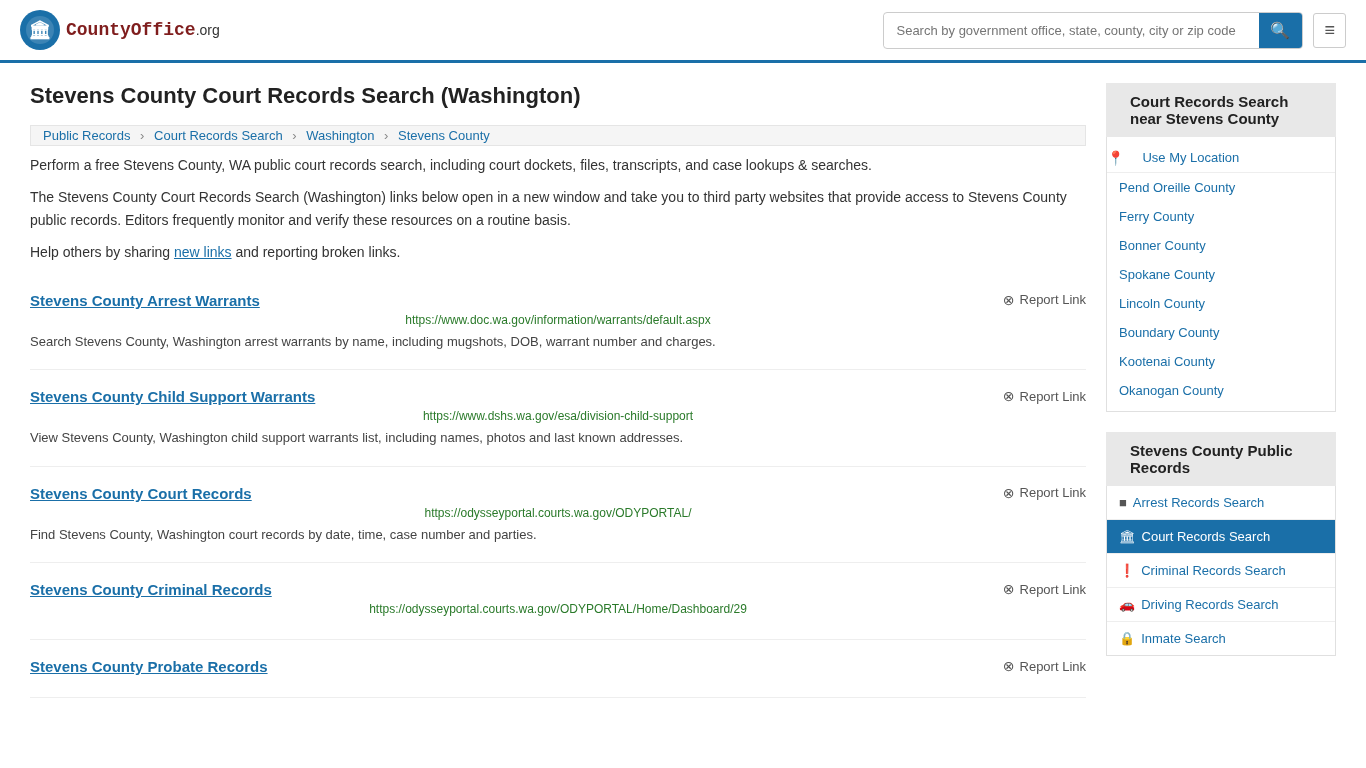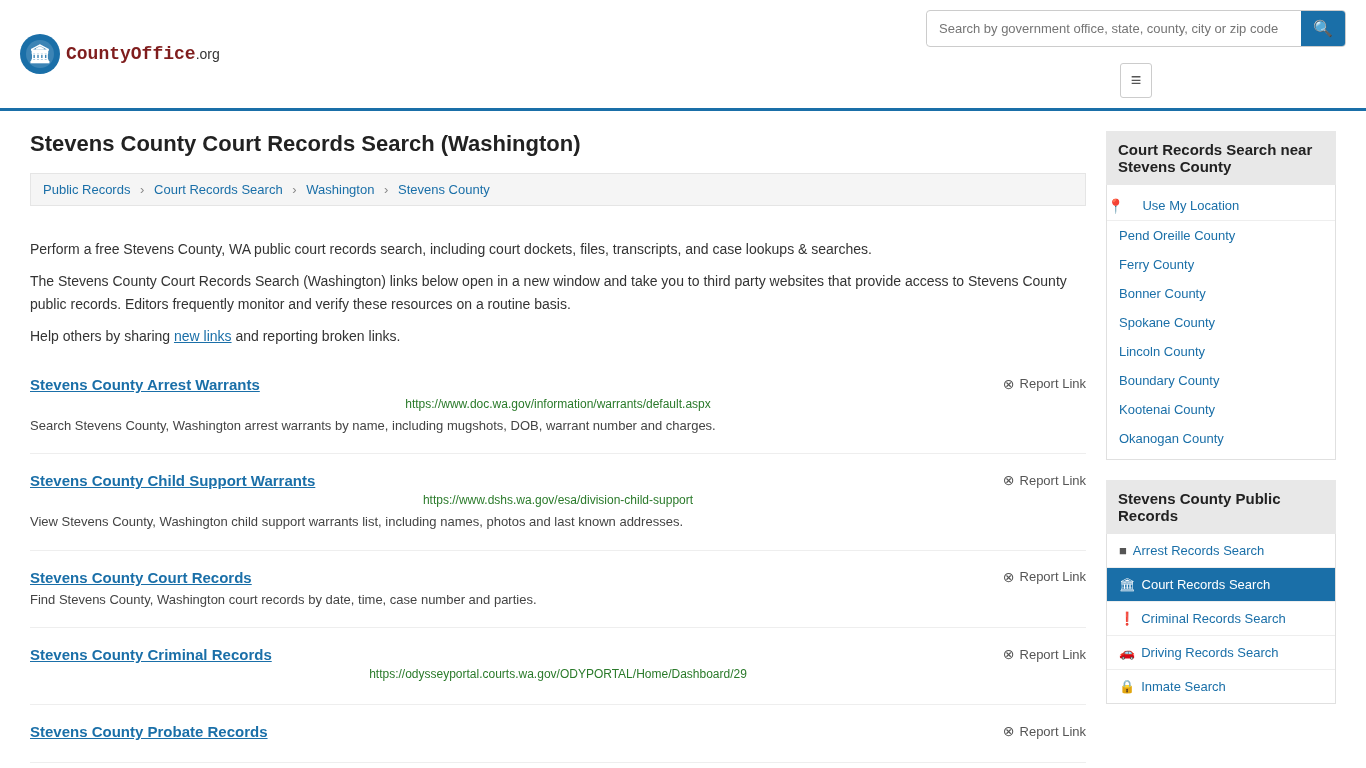--- a/index.html
+++ b/index.html
@@ -19,22 +19,21 @@
       align-items: center;
       gap: 6px;
     }
     .logo-icon {
       width: 40px;
       height: 40px;
     }
     .header-right {
       display: flex;
       align-items: center;
-      gap: 16px;
-      flex-direction: column;
+      gap: 10px;
     }
     .search-bar {
       display: flex;
       align-items: center;
       border: 1px solid #ccc;
       border-radius: 4px;
       overflow: hidden;
       width: 420px;
     }
     .search-bar input {
@@ -77,24 +76,24 @@
       flex: 1;
     }
     .page-title {
       font-size: 22px;
       font-weight: bold;
       color: #222;
       margin-bottom: 16px;
     }
     .breadcrumb {
       background: #f5f5f5;
-      padding: 8px 12px;
+      padding: 2px 12px;
       font-size: 13px;
       color: #555;
-      margin-bottom: 32px;
+      margin-bottom: 8px;
       border: 1px solid #e5e5e5;
     }
     .breadcrumb a {
       color: #1a6fa8;
       text-decoration: none;
     }
     .breadcrumb-sep { margin: 0 6px; color: #888; }
 
     .intro-text {
       font-size: 14px;
@@ -151,21 +150,21 @@
     
     .sidebar {
       width: 230px;
       flex-shrink: 0;
     }
     .sidebar-section {
       margin-bottom: 20px;
     }
     .sidebar-heading {
       background: #e8e8e8;
-      padding: 10px 12px;
+      padding: 10px 24px;
       font-size: 15px;
       font-weight: bold;
       color: #222;
       margin-bottom: 0;
     }
     .sidebar-list {
       list-style: none;
       border: 1px solid #e0e0e0;
       border-top: none;
     }
@@ -289,20 +288,21 @@
     <div class="result-desc">View Stevens County, Washington child support warrants list, including names, photos and last known addresses.</div>
   </div>
         <div class="result-item">
     <div class="result-header">
       <a href="#" class="result-title">Stevens County Court Records</a>
       <span class="report-link">
         <span class="report-link-icon">⊗</span>
         <span>Report Link</span>
       </span>
     </div>
+    <div class="result-url">https://odysseyportal.courts.wa.gov/ODYPORTAL/</div>
     <div class="result-desc">Find Stevens County, Washington court records by date, time, case number and parties.</div>
   </div>
         <div class="result-item">
     <div class="result-header">
       <a href="#" class="result-title">Stevens County Criminal Records</a>
       <span class="report-link">
         <span class="report-link-icon">⊗</span>
         <span>Report Link</span>
       </span>
     </div>

